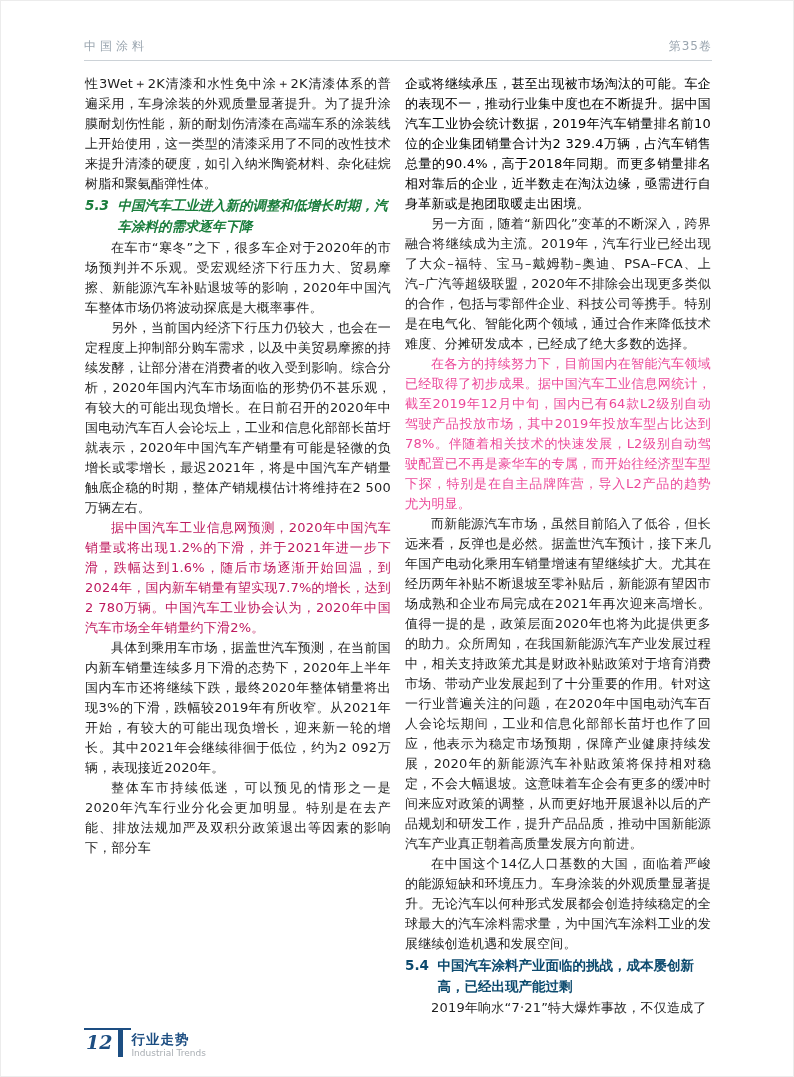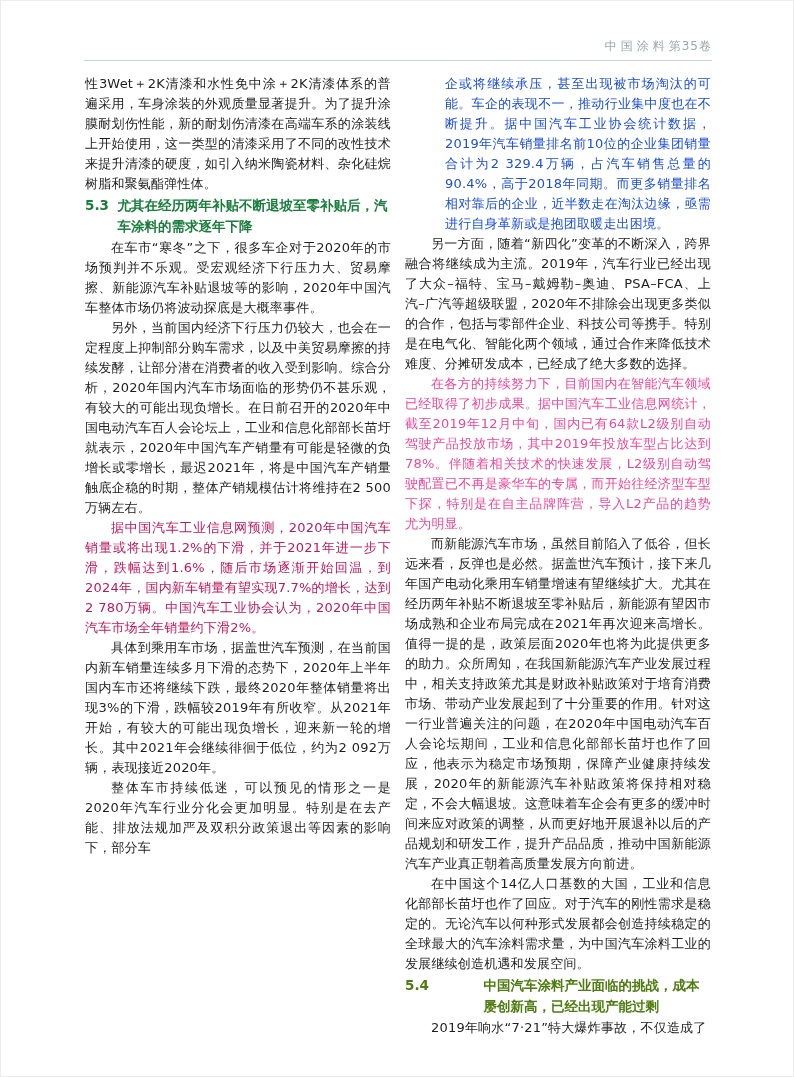--- a/index.html
+++ b/index.html
@@ -21,21 +21,21 @@
     overflow: hidden;
     box-shadow: inset 0 0 0 1px #ececec;
   }
   
   .running-head {
     position: absolute;
     top: 38px;
     left: 84px;
     right: 82px;
     display: flex;
-    justify-content: flex-end;
+    justify-content: space-between;
     align-items: flex-end;
     border-bottom: 1px solid #ccd2d7;
     padding-bottom: 5px;
     font-size: 12px;
     color: #9aa5af;
   }
   .running-head .journal {
     letter-spacing: 4px;
   }
   .running-head .volume {
@@ -124,40 +124,50 @@
 
   <div class="running-head" style="color: rgb(154, 165, 175);">
     <span class="journal">中国涂料</span>
     <span class="volume">第35卷</span>
   </div>
 
   <div class="content">
 
     <div class="col">
       <p class="cont" style="color: rgb(31, 31, 31);">性3Wet＋2K清漆和水性免中涂＋2K清漆体系的普遍采用，车身涂装的外观质量显著提升。为了提升涂膜耐划伤性能，新的耐划伤清漆在高端车系的涂装线上开始使用，这一类型的清漆采用了不同的改性技术来提升清漆的硬度，如引入纳米陶瓷材料、杂化硅烷树脂和聚氨酯弹性体。</p>
-      <div class="section-heading heading-green" style="color: rgb(26, 125, 60);">
+      <div class="section-heading heading-green" style="color: rgb(26, 125, 60); font-style: italic;">
         <span class="sec-num">5.3</span>
-        <span class="sec-title">尤其在经历两年补贴不断退坡至零补贴后，汽车涂料的需求逐年下降</span>
+        <span class="sec-title">中国汽车工业进入新的调整和低增长时期，汽车涂料的需求逐年下降</span>
       </div>
       <p class="indent" style="color: rgb(31, 31, 31);">在车市“寒冬”之下，很多车企对于2020年的市场预判并不乐观。受宏观经济下行压力大、贸易摩擦、新能源汽车补贴退坡等的影响，2020年中国汽车整体市场仍将波动探底是大概率事件。</p>
       <p class="indent" style="color: rgb(31, 31, 31);">另外，当前国内经济下行压力仍较大，也会在一定程度上抑制部分购车需求，以及中美贸易摩擦的持续发酵，让部分潜在消费者的收入受到影响。综合分析，2020年国内汽车市场面临的形势仍不甚乐观，有较大的可能出现负增长。在日前召开的2020年中国电动汽车百人会论坛上，工业和信息化部部长苗圩就表示，2020年中国汽车产销量有可能是轻微的负增长或零增长，最迟2021年，将是中国汽车产销量触底企稳的时期，整体产销规模估计将维持在2 500万辆左右。</p>
       <p class="indent" style="color: #be185d;">据中国汽车工业信息网预测，2020年中国汽车销量或将出现1.2%的下滑，并于2021年进一步下滑，跌幅达到1.6%，随后市场逐渐开始回温，到2024年，国内新车销量有望实现7.7%的增长，达到2 780万辆。中国汽车工业协会认为，2020年中国汽车市场全年销量约下滑2%。</p>
       <p class="indent" style="color: rgb(31, 31, 31);">具体到乘用车市场，据盖世汽车预测，在当前国内新车销量连续多月下滑的态势下，2020年上半年国内车市还将继续下跌，最终2020年整体销量将出现3%的下滑，跌幅较2019年有所收窄。从2021年开始，有较大的可能出现负增长，迎来新一轮的增长。其中2021年会继续徘徊于低位，约为2 092万辆，表现接近2020年。</p>
       <p class="indent" style="color: rgb(31, 31, 31);">整体车市持续低迷，可以预见的情形之一是2020年汽车行业分化会更加明显。特别是在去产能、排放法规加严及双积分政策退出等因素的影响下，部分车</p>
     </div>
 
     <div class="col">
-      <p class="cont" style="color: #1d4ed8; margin-left: 40px;">企或将继续承压，甚至出现被市场淘汰的可能。车企的表现不一，推动行业集中度也在不断提升。据中国汽车工业协会统计数据，2019年汽车销量排名前10位的企业集团销量合计为2 329.4万辆，占汽车销售总量的90.4%，高于2018年同期。而更多销量排名相对靠后的企业，近半数走在淘汰边缘，亟需进行自身革新或是抱团取暖走出困境。</p>
+      <p class="cont" style="color: #000000;">企或将继续承压，甚至出现被市场淘汰的可能。车企的表现不一，推动行业集中度也在不断提升。据中国汽车工业协会统计数据，2019年汽车销量排名前10位的企业集团销量合计为2 329.4万辆，占汽车销售总量的90.4%，高于2018年同期。而更多销量排名相对靠后的企业，近半数走在淘汰边缘，亟需进行自身革新或是抱团取暖走出困境。</p>
       <p class="indent" style="color: rgb(31, 31, 31);">另一方面，随着“新四化”变革的不断深入，跨界融合将继续成为主流。2019年，汽车行业已经出现了大众–福特、宝马–戴姆勒–奥迪、PSA–FCA、上汽–广汽等超级联盟，2020年不排除会出现更多类似的合作，包括与零部件企业、科技公司等携手。特别是在电气化、智能化两个领域，通过合作来降低技术难度、分摊研发成本，已经成了绝大多数的选择。</p>
       <p class="indent" style="color: #ec4899;">在各方的持续努力下，目前国内在智能汽车领域已经取得了初步成果。据中国汽车工业信息网统计，截至2019年12月中旬，国内已有64款L2级别自动驾驶产品投放市场，其中2019年投放车型占比达到78%。伴随着相关技术的快速发展，L2级别自动驾驶配置已不再是豪华车的专属，而开始往经济型车型下探，特别是在自主品牌阵营，导入L2产品的趋势尤为明显。</p>
       <p class="indent" style="color: rgb(31, 31, 31);">而新能源汽车市场，虽然目前陷入了低谷，但长远来看，反弹也是必然。据盖世汽车预计，接下来几年国产电动化乘用车销量增速有望继续扩大。尤其在经历两年补贴不断退坡至零补贴后，新能源有望因市场成熟和企业布局完成在2021年再次迎来高增长。值得一提的是，政策层面2020年也将为此提供更多的助力。众所周知，在我国新能源汽车产业发展过程中，相关支持政策尤其是财政补贴政策对于培育消费市场、带动产业发展起到了十分重要的作用。针对这一行业普遍关注的问题，在2020年中国电动汽车百人会论坛期间，工业和信息化部部长苗圩也作了回应，他表示为稳定市场预期，保障产业健康持续发展，2020年的新能源汽车补贴政策将保持相对稳定，不会大幅退坡。这意味着车企会有更多的缓冲时间来应对政策的调整，从而更好地开展退补以后的产品规划和研发工作，提升产品品质，推动中国新能源汽车产业真正朝着高质量发展方向前进。</p>
-      <p class="indent" style="color: rgb(31, 31, 31);">在中国这个14亿人口基数的大国，工业和信息化部部长苗圩也作了回应。对于汽车的刚性需求是稳定的。无论汽车以何种形式发展都会创造持续稳定的全球最大的汽车涂料需求量，为中国汽车涂料工业的发展继续创造机遇和发展空间。</p>
-      <div class="section-heading heading-green" style="color: #4d7c0f; gap: 46px;">
+      <p class="indent" style="color: rgb(31, 31, 31);">在中国这个14亿人口基数的大国，面临着严峻的能源短缺和环境压力。车身涂装的外观质量显著提升。无论汽车以何种形式发展都会创造持续稳定的全球最大的汽车涂料需求量，为中国汽车涂料工业的发展继续创造机遇和发展空间。</p>
+      <div class="section-heading heading-green" style="color: #0c4a6e;">
         <span class="sec-num">5.4</span>
         <span class="sec-title">中国汽车涂料产业面临的挑战，成本屡创新高，已经出现产能过剩</span>
       </div>
       <p class="indent" style="color: rgb(31, 31, 31);">2019年响水“7·21”特大爆炸事故，不仅造成了</p>
     </div>
 
   </div>
 
+  <div class="page-footer">
+    <div class="page-num-wrap" style="border-top-color: rgb(29, 78, 130);">
+      <span class="page-num" style="color: rgb(29, 78, 130);">12</span>
+      <span class="footer-rule-vert" style="background: rgb(29, 78, 130);"></span>
+    </div>
+    <div class="footer-text">
+      <div class="cn" style="color: rgb(29, 78, 130);">行业走势</div>
+      <div class="en">Industrial Trends</div>
+    </div>
+  </div>
 
 </div>
 
 </body></html>

